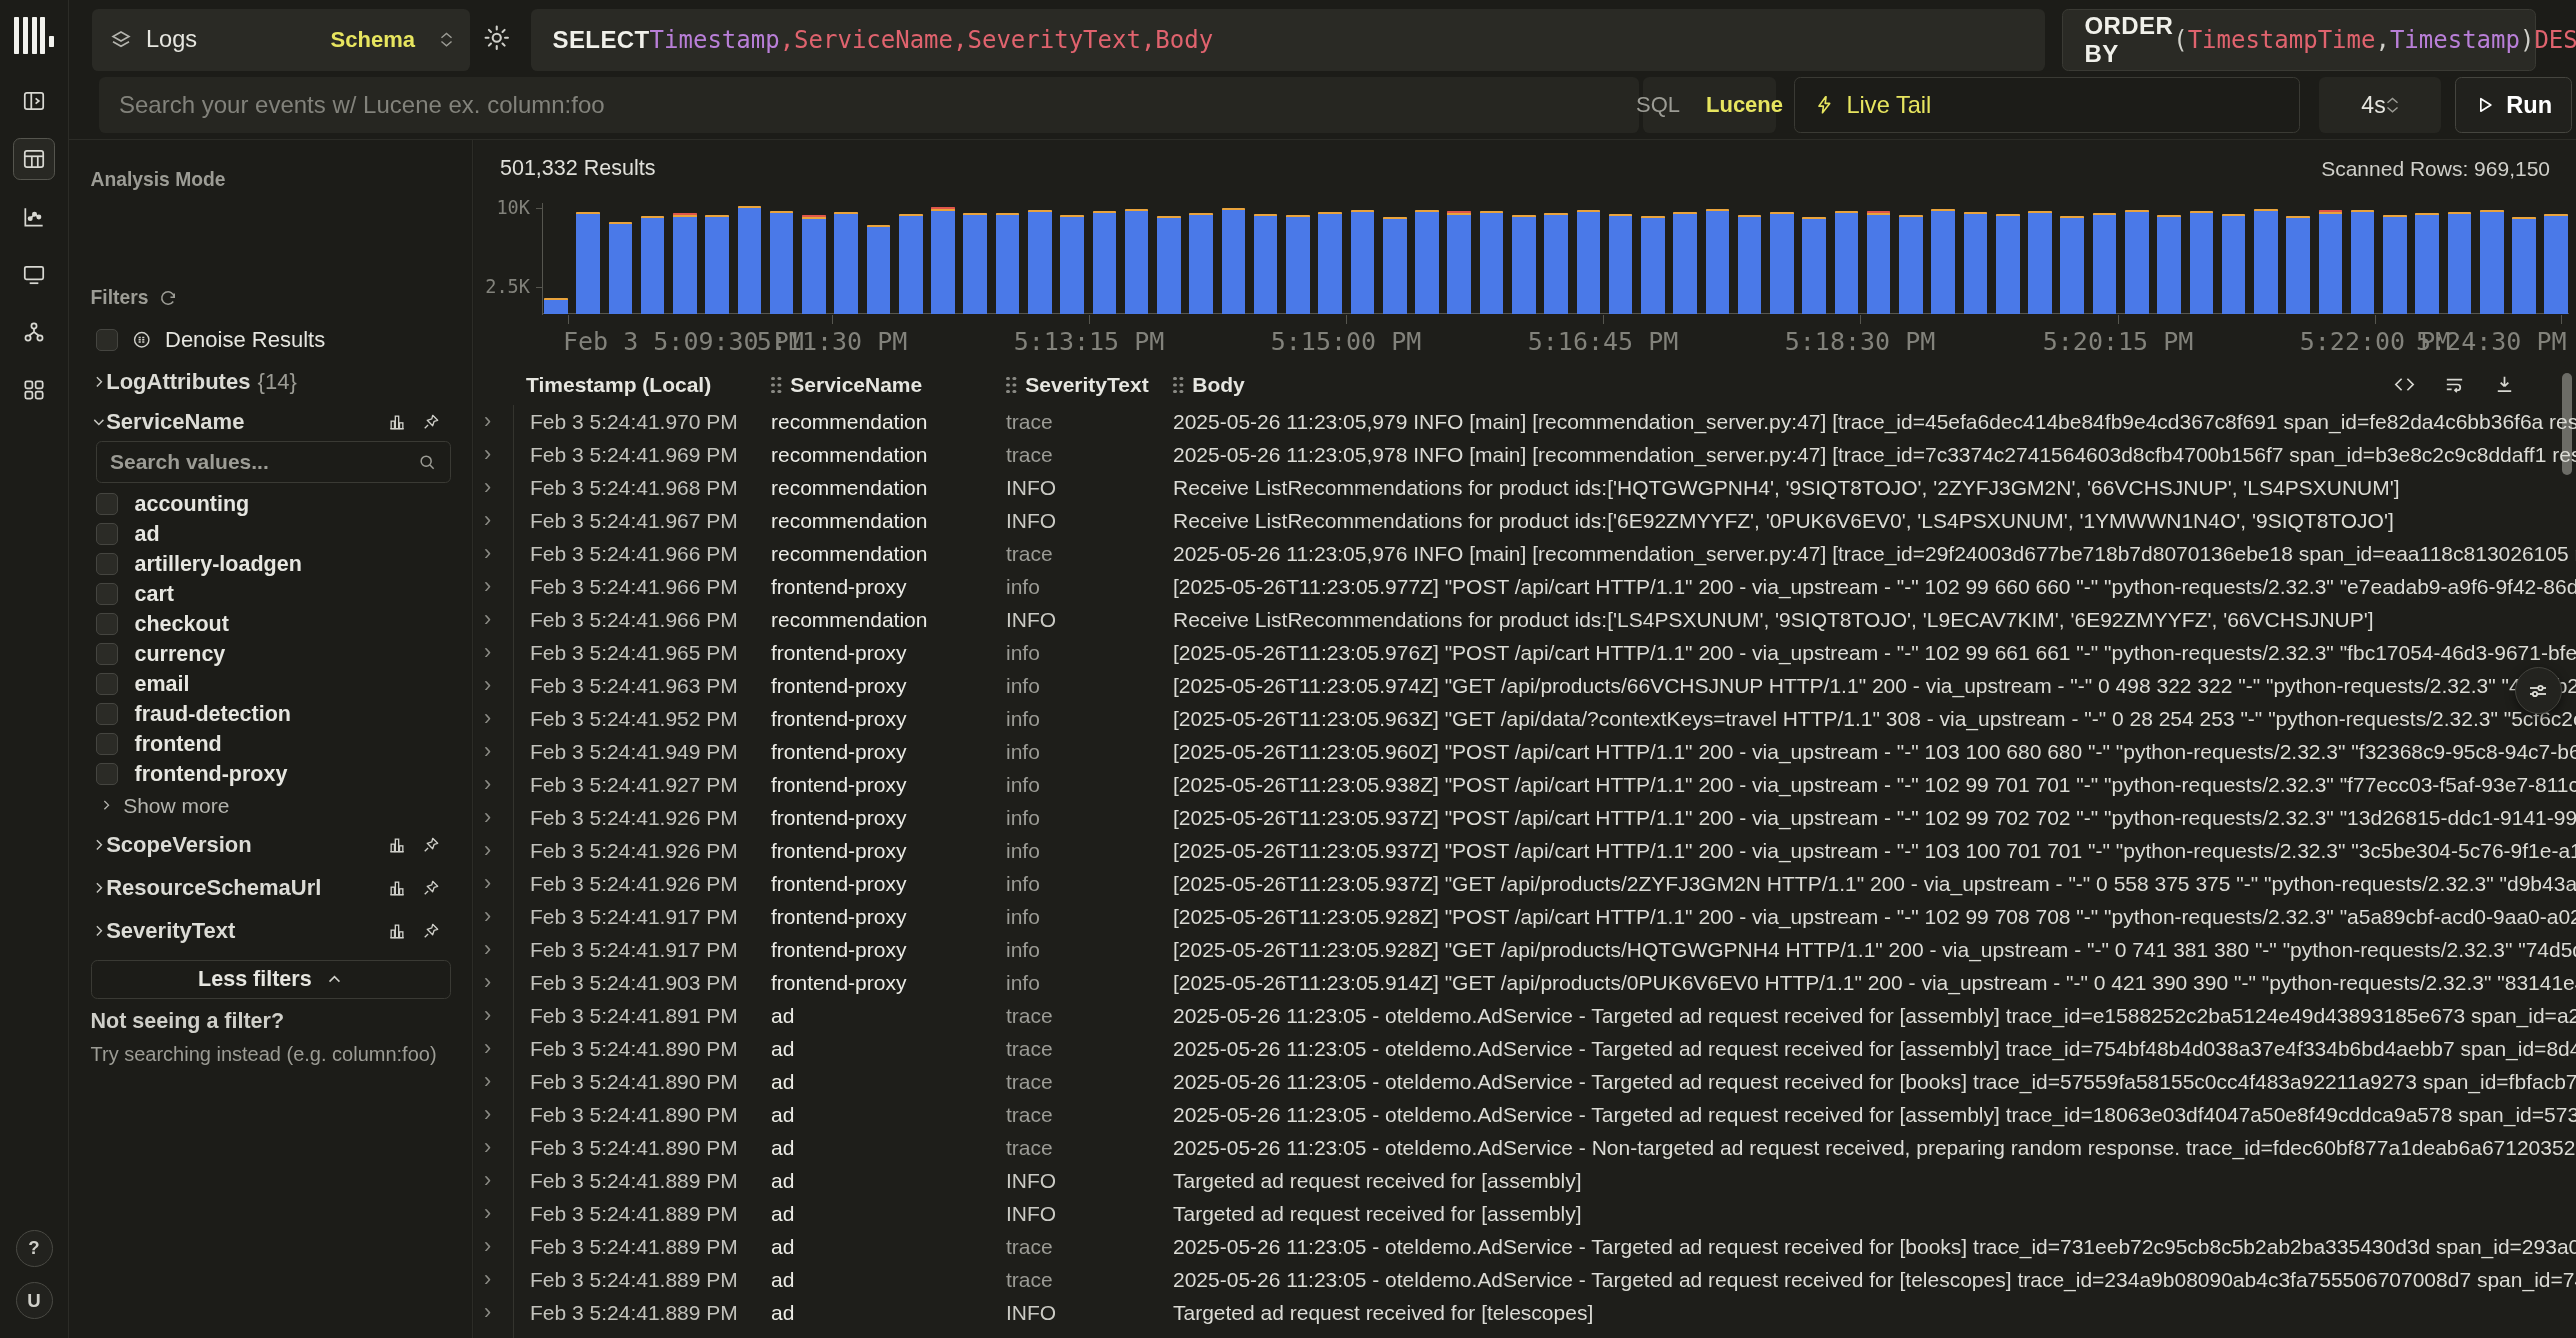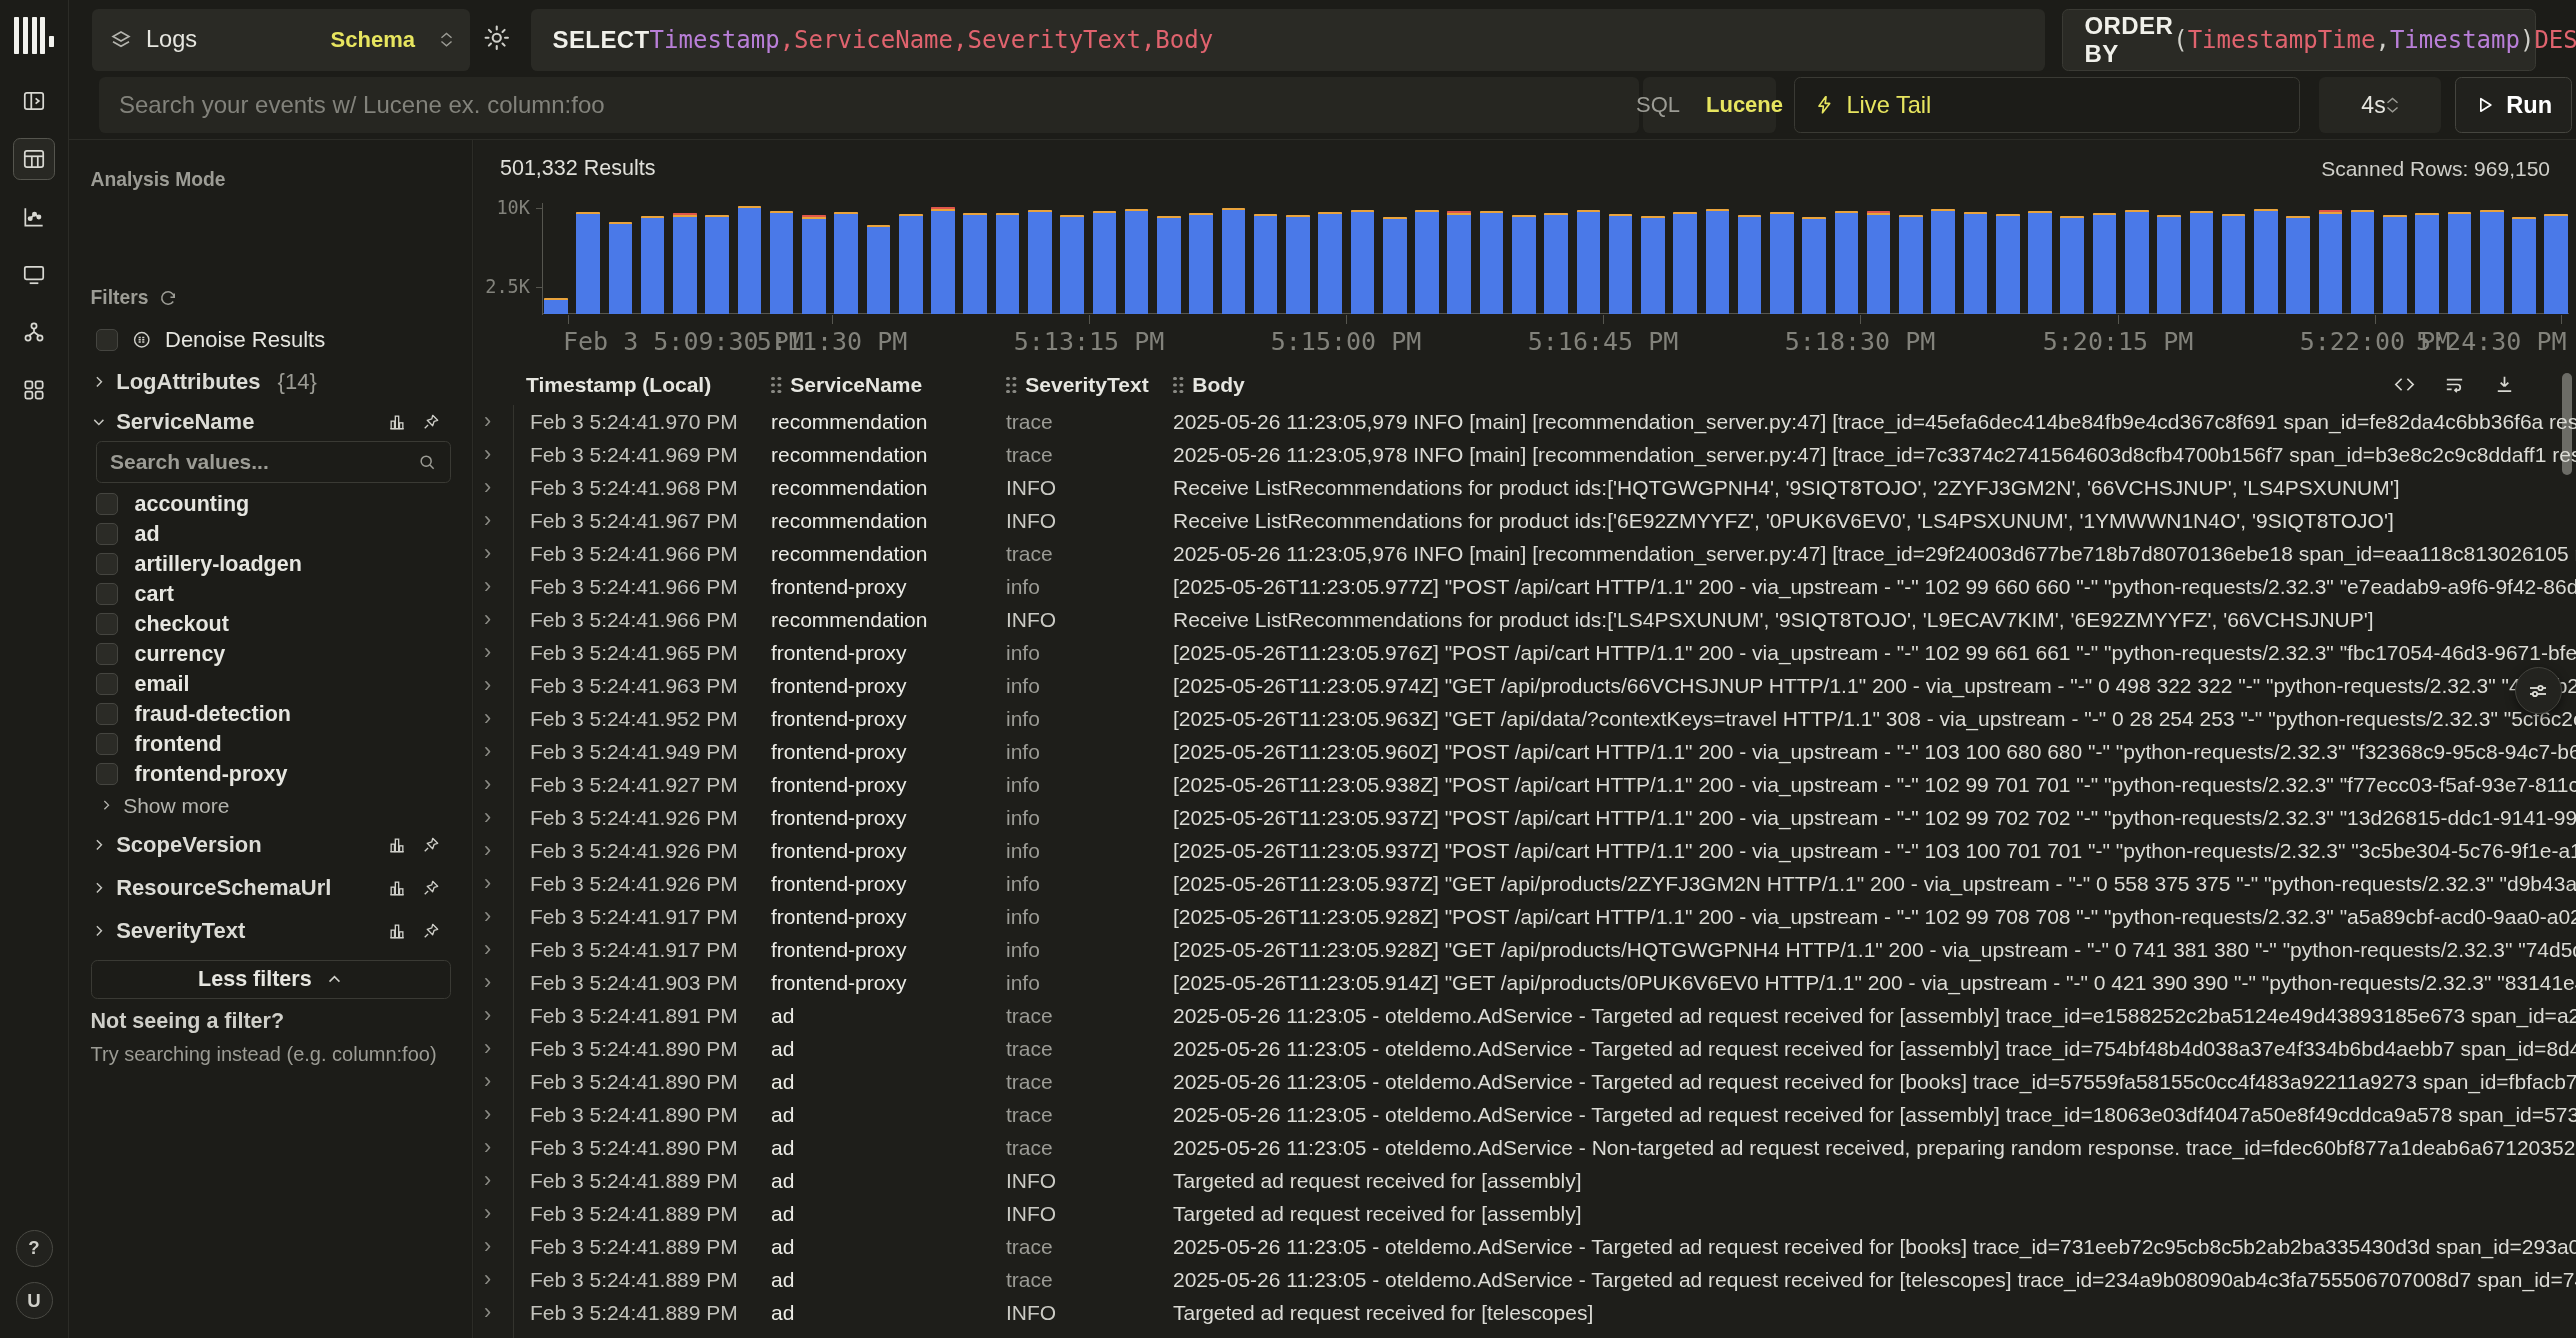--- a/index.html
+++ b/index.html
@@ -50,21 +50,21 @@
   
   #sidebar{position:absolute;left:69px;top:140px;width:404px;bottom:0;border-right:0.7px solid #2c2c27;}
   .sb-title{position:absolute;left:21.5px;font-size:19.3px;font-weight:bold;color:var(--text-dim);display:flex;align-items:center;gap:10px;}
   #analysis-title{top:29px;}
   #mode-items{position:absolute;left:21.5px;top:63px;right:21.5px;}
   .mode-item{height:37px;display:flex;align-items:center;font-size:22px;color:var(--text);border-left:2.9px solid #4a4a44;padding-left:23px;}
   .mode-item.active{border-left-color:var(--yellow);}
   #filters-title{top:147px;}
   #denoise-row{position:absolute;left:27px;top:187px;display:flex;align-items:center;gap:13px;font-size:22px;color:var(--text);}
   .checkbox{width:21.5px;height:21.5px;border-radius:5px;background:#2b2b26;border:1.4px solid #454540;flex:none;}
-  .facet{position:absolute;left:21.5px;right:31px;height:34px;display:flex;align-items:center;gap:10px;font-size:22px;font-weight:bold;color:#dcdcd6;}
+  .facet{position:absolute;left:21.5px;right:31px;height:34px;display:flex;align-items:center;font-size:22px;font-weight:bold;color:#dcdcd6;}
   .facet .grow{flex:1;}
   .facet .chev{color:var(--text-mid);}
   .facet-ic{color:#cfcfc9;display:flex;gap:14.3px;}
   #facet-logattrs{top:225px;}
   #facet-logattrs .badge{color:var(--text-dim);font-weight:normal;margin-left:7.2px;}
   #facet-servicename{top:265px;}
   #facet-search{position:absolute;left:27px;right:21.5px;top:301px;height:42px;border:0.7px solid var(--border);border-radius:5.7px;display:flex;align-items:center;padding:0 13px;font-size:21px;font-weight:bold;color:var(--text-dim);}
   #facet-search .grow{flex:1;}
   #facet-values{position:absolute;left:27px;top:349px;right:14.3px;}
   .val-item{height:30px;display:flex;align-items:center;gap:17px;font-size:21.5px;color:var(--text);font-weight:bold;}

